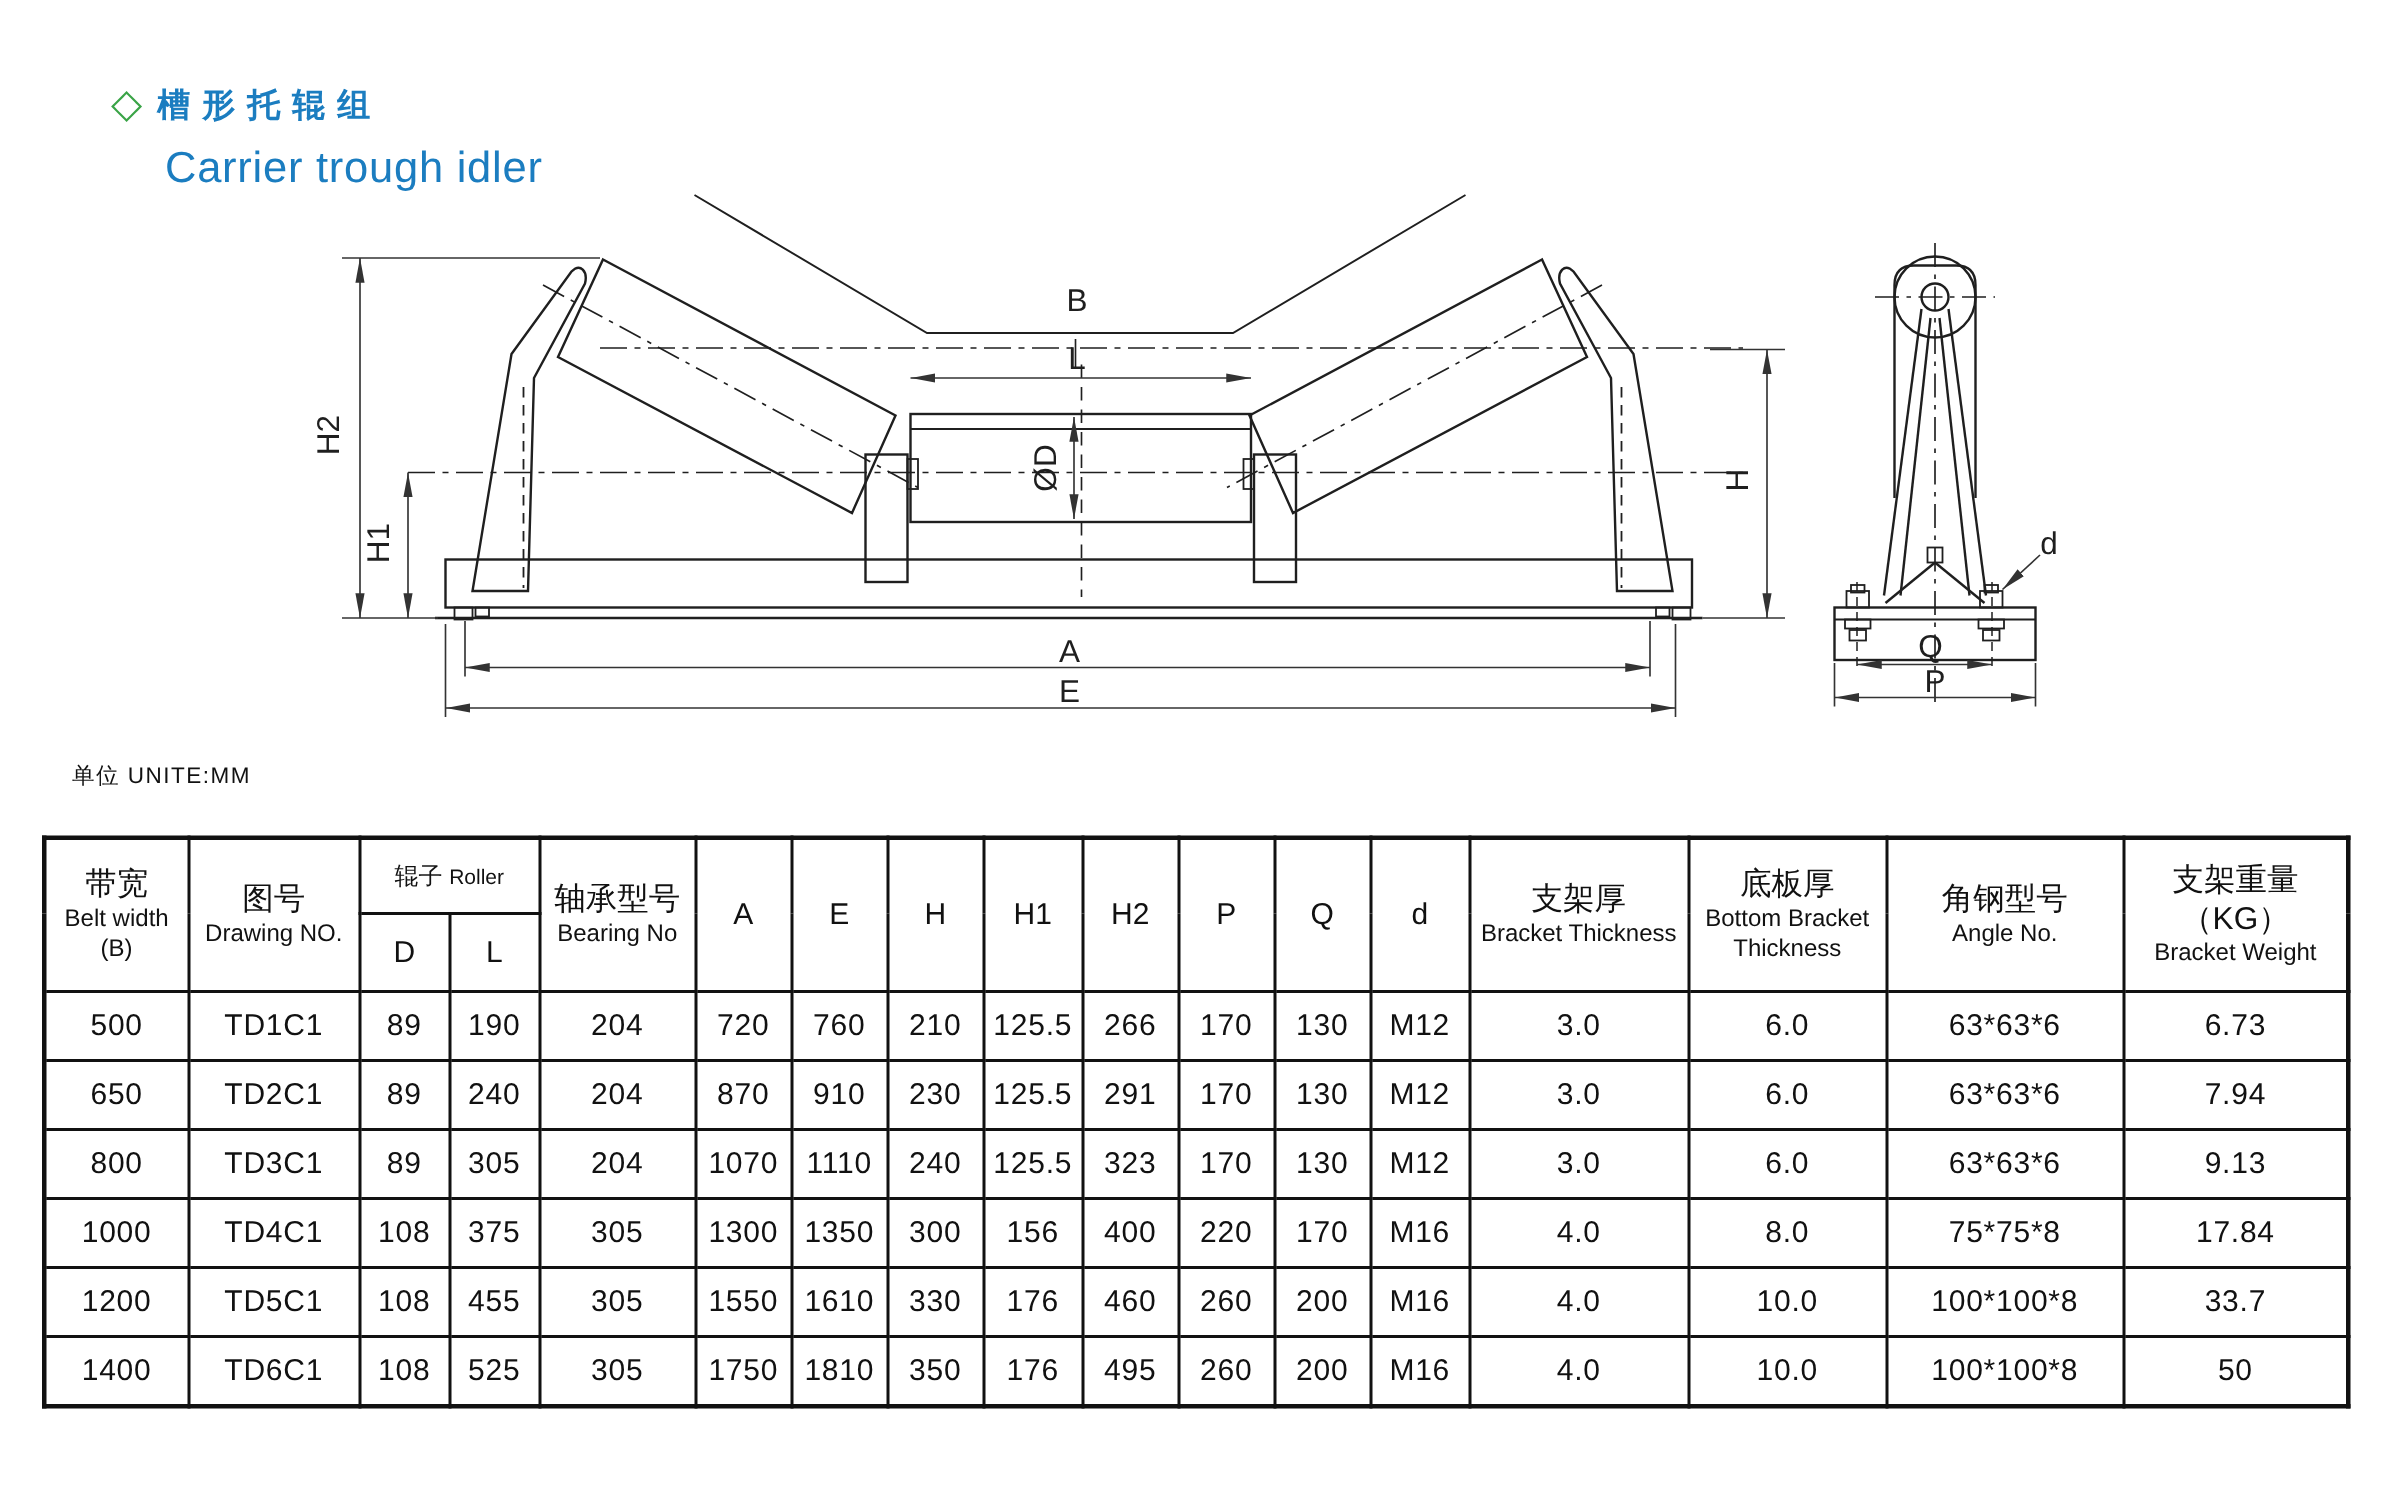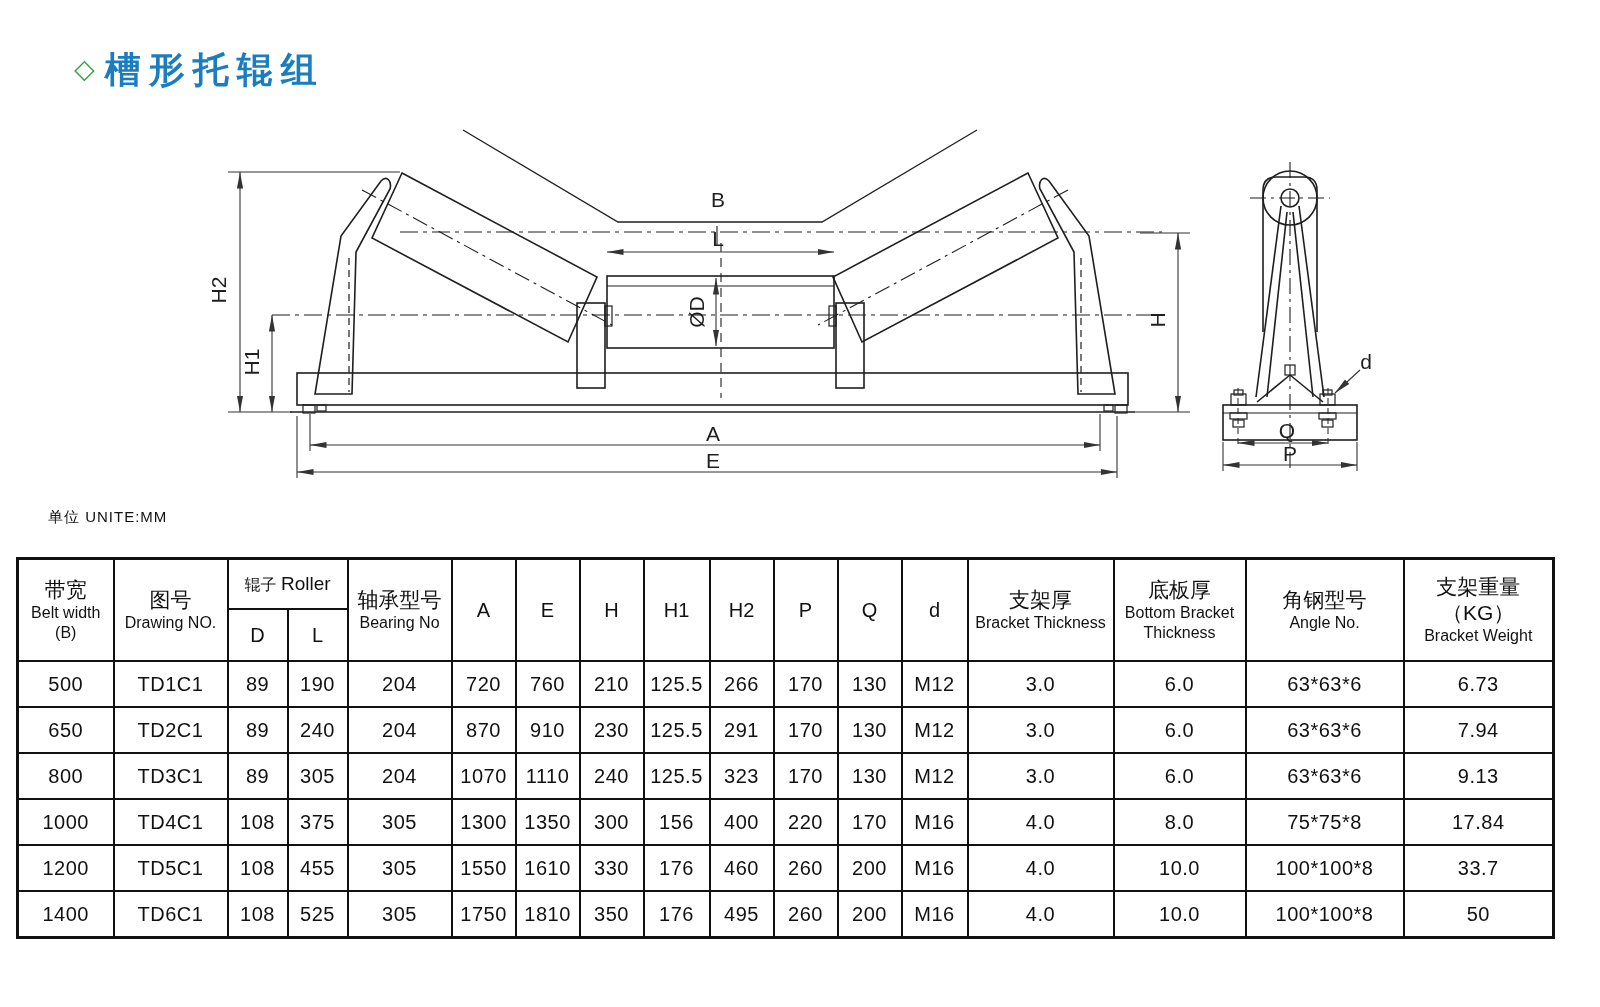--- a/index.html
+++ b/index.html
@@ -4,49 +4,50 @@
 <style>
   html,body{margin:0;padding:0;}
   body{
     width:1600px;height:1007px;position:relative;background:#ffffff;
     font-family:"Liberation Sans","DejaVu Sans",sans-serif;color:#111;
     overflow:hidden;
   }
   .title-block{position:absolute;left:74px;top:52px;}
   .title-row{display:flex;align-items:flex-start;}
   .diamond{color:#3aa447;font-size:27px;line-height:34px;margin-right:10px;}
-  .title-zh{color:#1b7dc0;font-size:36px;font-weight:bold;letter-spacing:8px;line-height:36px;}
+  .title-zh{color:#1b7dc0;font-size:22px;font-weight:bold;letter-spacing:8px;line-height:36px;}
   .title-en{color:#1b7dc0;font-size:29px;font-weight:normal;margin:8px 0 0 36px;letter-spacing:0.5px;}
   .unit-note{position:absolute;left:48px;top:508px;font-size:15px;letter-spacing:1px;color:#111;}
   .drawing-svg{position:absolute;left:0;top:0;width:1600px;height:520px;}
   .spec-table{
-    position:absolute;left:16px;top:557px;width:1536px;
+    position:absolute;left:28px;top:557px;width:1536px;
     border-collapse:collapse;table-layout:fixed;border:3px solid #111;padding-left:36px;
   }
   .spec-table th,.spec-table td{
     border:2px solid #111;text-align:center;vertical-align:middle;
     padding:0;font-weight:normal;overflow:hidden;
   }
   .spec-table thead tr.h-top th{height:48px;}
   .spec-table thead tr.h-sub th{height:50px;}
   .spec-table tbody td{height:44px;font-size:20px;letter-spacing:0.5px;}
   .zh{font-size:21px;display:block;line-height:26px;}
   .en{font-size:16px;display:block;line-height:20px;}
   .inline-zh{font-size:16px;}
-  .inline-en{font-size:19px;}
+  .inline-en{font-size:14px;}
   .dimletter{font-size:20px;}
 </style>
 </head>
 <body>
 
 <div class="title-block">
   <div class="title-row">
     <span class="diamond">◇</span>
     <span class="title-zh">槽形托辊组</span>
   </div>
+  <div class="title-en">Carrier trough idler</div>
 </div>
 
 <div class="unit-note">单位 UNITE:MM</div>
 
 <svg class="drawing-svg" viewBox="0 0 1600 520" xmlns="http://www.w3.org/2000/svg">
   <defs>
     <marker id="arr" viewBox="0 0 14 6" refX="14" refY="3" markerWidth="15" markerHeight="7" orient="auto-start-reverse">
       <path d="M14,3 L0,0.4 L0,5.6 Z" fill="#333"></path>
     </marker>
   </defs>

